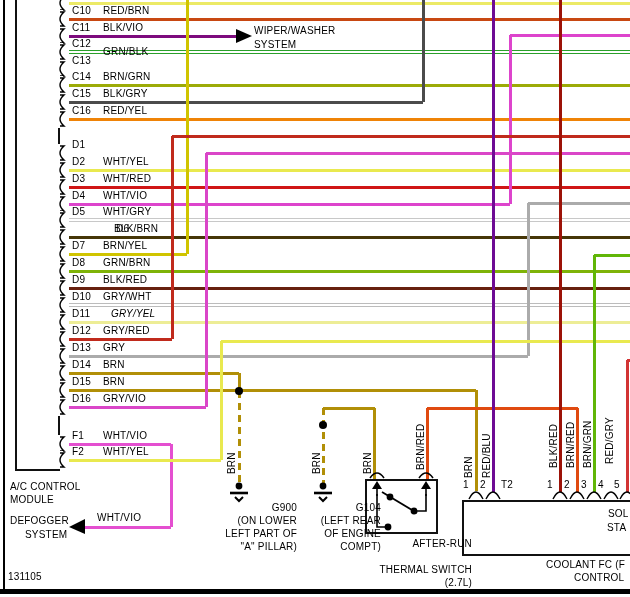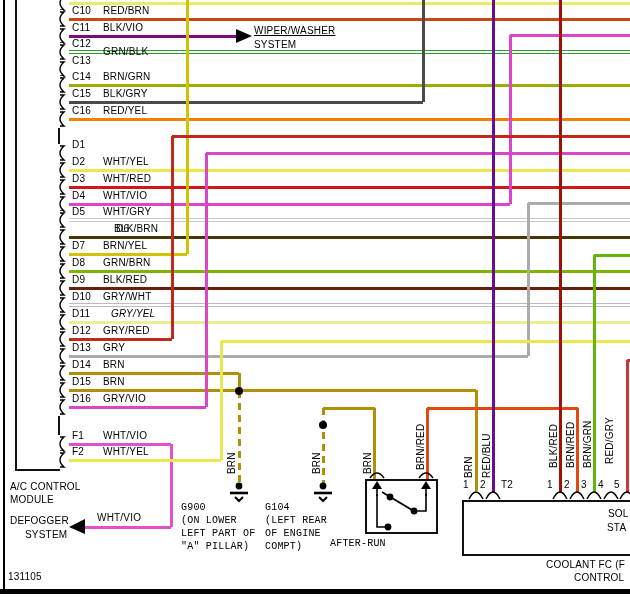--- a/index.html
+++ b/index.html
@@ -8,21 +8,21 @@
   .lbl{position:absolute;font-size:10px;line-height:12px;white-space:nowrap;letter-spacing:.2px;color:#000;}
   .vlbl{position:absolute;font-size:10px;line-height:11px;white-space:nowrap;letter-spacing:.2px;
         transform:rotate(-90deg);transform-origin:0 0;}
   .wire{position:absolute;}
   .border-left{position:absolute;left:3px;top:0;width:2px;height:592px;background:#000;}
   .border-bottom{position:absolute;left:0;top:589px;width:630px;height:5px;background:#000;}
   .module-box{position:absolute;left:15px;top:-4px;width:41px;height:473px;
               border:2px solid #111;border-top:none;background:#fff;}
   .fc-box{position:absolute;left:462px;top:500px;width:172px;height:52px;border:2px solid #111;background:#fff;}
   .switch-box{position:absolute;left:365px;top:479px;width:69px;height:51px;border:2px solid #111;background:#fff;}
-  .center{text-align:left;font-family:Liberation Mono, monospace;}
+  .center{text-align:right;}
   #overlay{position:absolute;left:0;top:0;width:630px;height:597px;pointer-events:none;}
 </style>
 </head>
 <body>
 
 <div id="page">
 
   <div class="border-left"></div>
   <div class="border-bottom"></div>
 
@@ -165,41 +165,43 @@
         <line x1="426" y1="496" x2="426" y2="485" stroke="#000" stroke-width="1.6"></line>
         <polygon points="421,489 426,481 431,489" fill="#000"></polygon>
         <path d="M377 494 V527 H385" fill="none" stroke="#000" stroke-width="1.6"></path>
         <circle cx="388" cy="527" r="3.4" fill="#000"></circle>
         <path d="M426 494 V511 H416" fill="none" stroke="#000" stroke-width="1.6"></path>
         <line x1="417" y1="513" x2="382" y2="492" stroke="#000" stroke-width="1.8"></line>
         <circle cx="414" cy="511" r="3.4" fill="#000"></circle>
         <circle cx="390" cy="497" r="3.4" fill="#000"></circle>
       </svg></div>
 
-  <div class="lbl" style="left:254px;top:25px;text-decoration:underline;">WIPER/WASHER</div>
+  <div class="lbl" style="left:254px;top:25px;">WIPER/WASHER</div>
   <div class="lbl" style="left:254px;top:39px;">SYSTEM</div>
 
   <div class="lbl" style="left:10px;top:481px;">A/C CONTROL</div>
   <div class="lbl" style="left:10px;top:494px;">MODULE</div>
 
   <div class="lbl" style="left:10px;top:515px;">DEFOGGER</div>
   <div class="lbl" style="left:25px;top:529px;">SYSTEM</div>
   <div class="lbl" style="left:97px;top:512px;">WHT/VIO</div>
 
   <div class="lbl center" style="left:181px;top:502px;width:116px;">G900</div>
   <div class="lbl center" style="left:181px;top:515px;width:116px;">(ON LOWER</div>
   <div class="lbl center" style="left:181px;top:528px;width:116px;">LEFT PART OF</div>
   <div class="lbl center" style="left:181px;top:541px;width:116px;">"A" PILLAR)</div>
 
   <div class="lbl center" style="left:265px;top:502px;width:116px;">G104</div>
   <div class="lbl center" style="left:265px;top:515px;width:116px;">(LEFT REAR</div>
   <div class="lbl center" style="left:265px;top:528px;width:116px;">OF ENGINE</div>
   <div class="lbl center" style="left:265px;top:541px;width:116px;">COMPT)</div>
 
   <div class="lbl center" style="left:330px;top:538px;width:142px;">AFTER-RUN</div>
+  <div class="lbl center" style="left:330px;top:564px;width:142px;">THERMAL SWITCH</div>
+  <div class="lbl center" style="left:330px;top:577px;width:142px;">(2.7L)</div>
 
   <div class="lbl" style="left:608px;top:508px;">SOL</div>
   <div class="lbl" style="left:607px;top:522px;">STA</div>
   <div class="lbl" style="left:546px;top:559px;">COOLANT FC (F</div>
   <div class="lbl" style="left:574px;top:572px;">CONTROL</div>
 
   <div class="lbl" style="left:501px;top:479px;">T2</div>
 
   <div class="lbl" style="left:8px;top:571px;">131105</div>
 <div class="lbl" style="left: 72px; top: 5px;">C10</div>

